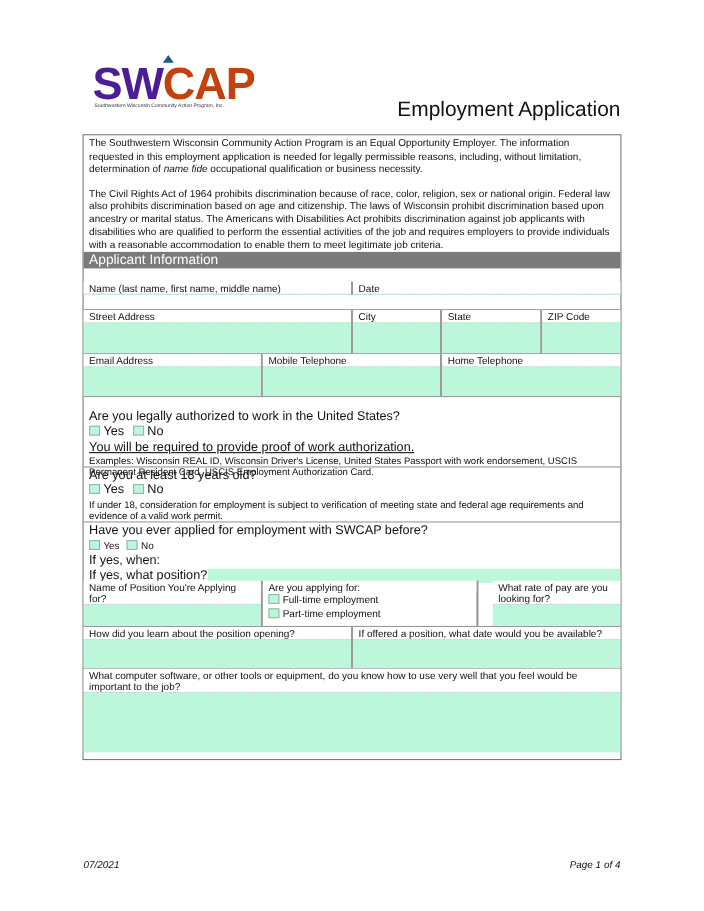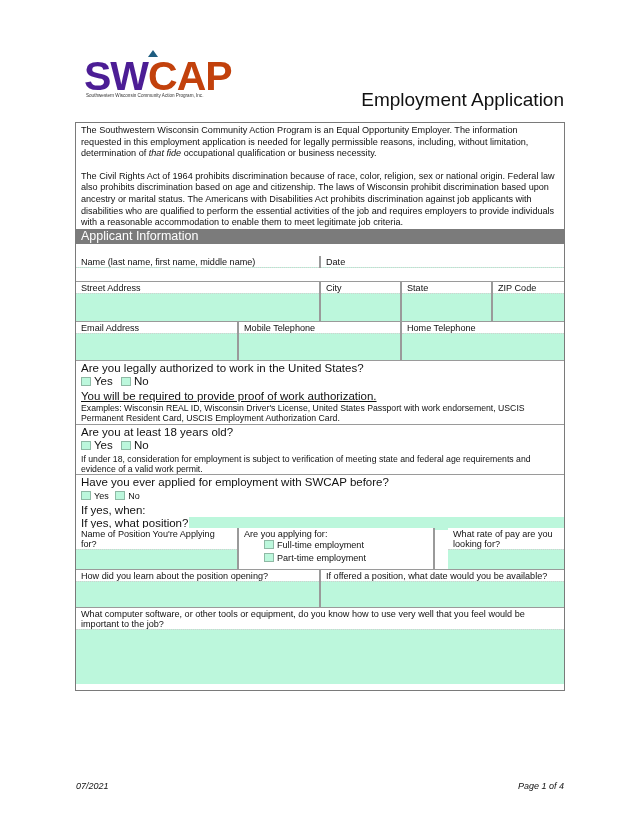--- a/index.html
+++ b/index.html
@@ -37,37 +37,37 @@
   .opts-small .cb { width: 10px; height: 9px; }
 
   .block { border-bottom: 1px solid #9a9a9a; }
 
   .inline-field { display: flex; font-size: 11.5px; line-height: 13px; padding-left: 5px; }
   .inline-field .fill { flex: 1; background: #bcf7dc; margin-left: 1px; }
 
   .footer-left { position: absolute; left: 76px; top: 781px; font-size: 9px; font-style: italic; }
   .footer-right { position: absolute; right: 76px; top: 781px; font-size: 9px; font-style: italic; }
 
-  .emp-opt { font-size: 9.1px; line-height: 13px; padding: 0 5px; margin-left: 20px; }
+  .emp-opt { font-size: 9.1px; line-height: 13px; padding: 0 5px; }
 </style>
 </head>
 <body>
 
 <div class="logo">
   <div class="logo-arrow"></div>
   <div class="logo-text"><span class="logo-sw">SW</span><span class="logo-cap">CAP</span></div>
   <div class="logo-sub">Southwestern Wisconsin Community Action Program, Inc.</div>
 </div>
 
 <div class="title">Employment Application</div>
 
 <div class="form">
 
   <div class="intro">
-    <p><span>The Southwestern Wisconsin Community Action Program is an Equal Opportunity Employer.  The information requested in this employment application is needed for legally permissible reasons, including, without limitation, determination of </span><i>that fide</i><span> occupational qualification or business necessity.</span></p>
+    <p><span>The Southwestern Wisconsin Community Action Program is an Equal Opportunity Employer.  The information requested in this employment application is needed for legally permissible reasons, including, without limitation, determination of </span><i>name fide</i><span> occupational qualification or business necessity.</span></p>
     <p>The Civil Rights Act of 1964 prohibits discrimination because of race, color, religion, sex or national origin.  Federal law also prohibits discrimination based on age and citizenship.  The laws of Wisconsin prohibit discrimination based upon ancestry or marital status.  The Americans with Disabilities Act prohibits discrimination against job applicants with disabilities who are qualified to perform the essential activities of the job and requires employers to provide individuals with a reasonable accommodation to enable them to meet legitimate job criteria.</p>
   </div>
 
   <div class="section-head">Applicant Information</div>
 
   <div class="row" style="height:38px;align-items:center;">
     <div class="cell" style="width:245px;">
       <div class="lbl">Name (last name, first name, middle name)</div>
       <div class="fld"></div>
     </div>
@@ -104,21 +104,21 @@
     <div class="cell" style="width:163px;">
       <div class="lbl">Mobile Telephone</div>
       <div class="fld"></div>
     </div>
     <div class="cell" style="flex:1;">
       <div class="lbl">Home Telephone</div>
       <div class="fld"></div>
     </div>
   </div>
 
-  <div class="block" style="height:64px; padding-top:1px;">
+  <div class="block" style="height:64px; padding-top:12px;">
     <div class="q">Are you legally authorized to work in the United States?</div>
     <div class="opts">
       <span class="opt"><span class="cb"></span><span>Yes</span></span>
       <span class="opt"><span class="cb"></span><span>No</span></span>
     </div>
     <div class="q" style="margin-top:2px;text-decoration:underline;">You will be required to provide proof of work authorization.</div>
     <div class="q-small">Examples: Wisconsin REAL ID, Wisconsin Driver's License, United States Passport with work endorsement, USCIS Permanent Resident Card, USCIS Employment Authorization Card.</div>
   </div>
 
   <div class="block" style="height:50px; padding-top:1px;">

